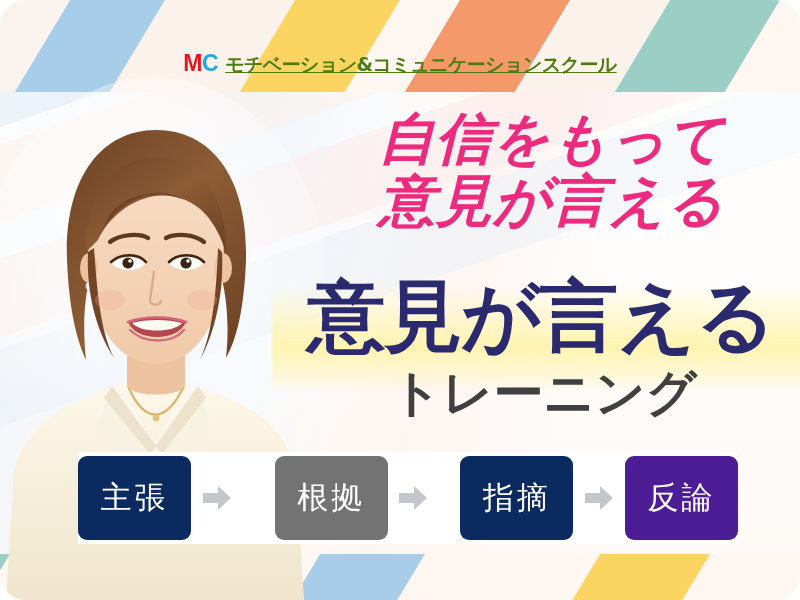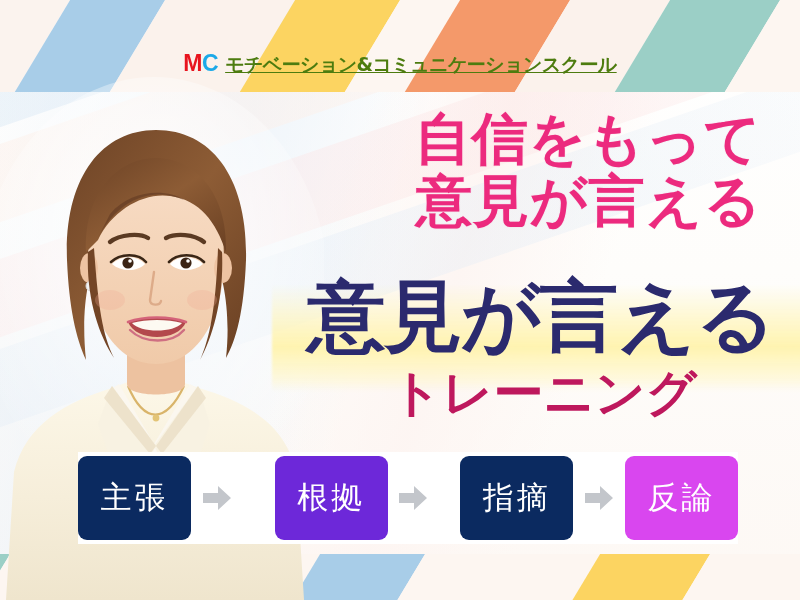--- a/index.html
+++ b/index.html
@@ -4,20 +4,21 @@
 <style>
   html,body{margin:0;padding:0;}
   body{
     width:800px;height:600px;overflow:hidden;
     font-family:"Liberation Sans","DejaVu Sans",sans-serif;
     background:#ffffff;
   }
   #banner{
     position:relative;width:800px;height:600px;overflow:hidden;
     background:#fdfaf7;
+    border-radius:26px;
   }
 
   
   .bg-base{
     position:absolute;inset:0;
     background:
       linear-gradient(108deg, rgba(255,255,255,0) 0%, rgba(255,255,255,0) 40%, rgba(253,245,242,.9) 55%, rgba(255,255,255,0) 70%),
       linear-gradient(108deg, rgba(244,248,252,0) 0%, rgba(236,243,250,.85) 28%, rgba(255,255,255,0) 48%),
       linear-gradient(180deg,#ffffff 0%,#fefdfb 45%,#fdf8f4 100%);
   }
@@ -55,22 +56,23 @@
   }
 
   
   .portrait{
     position:absolute;left:-6px;top:72px;width:330px;height:528px;
     z-index:8;pointer-events:none;
   }
 
   
   .headline{
-    position:absolute;right:38px;top:108px;z-index:12;text-align:right;
+    position:absolute;right:38px;top:108px;z-index:12;text-align:center;
     width:420px;
+    font-style:italic;
   }
   .headline .line{
     color:#ec2a7e;font-weight:bold;font-size:56px;line-height:1.11;
     letter-spacing:1px;
     font-family:"DejaVu Sans","Liberation Sans",sans-serif;
     text-shadow:0 0 1px rgba(236,42,126,.35);
   }
 
   
   .yellow-band{
@@ -87,21 +89,21 @@
   .bigword{
     position:absolute;right:24px;top:277px;width:470px;z-index:12;
     text-align:center;
     color:#2b2a6e;font-weight:bold;font-size:78px;line-height:1;
     letter-spacing:-1px;
     font-family:"DejaVu Sans","Liberation Sans",sans-serif;
   }
   .subword{
     position:absolute;right:56px;top:368px;width:400px;z-index:12;
     text-align:center;
-    color:#be185d;font-weight:bold;font-size:50px;line-height:1;
+    color:#404040;font-weight:bold;font-size:50px;line-height:1;
     letter-spacing:0px;
     font-family:"DejaVu Sans","Liberation Sans",sans-serif;
   }
 
   
   .flow-panel{
     position:absolute;left:78px;top:452px;width:660px;height:92px;
     background:#ffffff;z-index:15;
   }
   .flow-inner{
@@ -245,37 +247,37 @@
   <div class="flow-panel">
     <div class="flow-inner" id="flow-inner">
         <div class="flow-box" style="background: rgb(11, 42, 96); color: rgb(255, 255, 255);">
           <span data-bind="flow.steps.0.label">主張</span>
         </div>
         <div class="flow-arrow">
           <svg width="30" height="26" viewBox="0 0 30 26" xmlns="http://www.w3.org/2000/svg">
             <path d="M1 8 H16 V1 L29 13 L16 25 V18 H1 Z" fill="#c3c6cb"></path>
           </svg>
         </div>
-        <div class="flow-box" style="background: #6d28d9; color: rgb(255, 255, 255); margin-left: 32px;">
+        <div class="flow-box" style="background: #737373; color: rgb(255, 255, 255); margin-left: 32px;">
           <span data-bind="flow.steps.1.label">根拠</span>
         </div>
         <div class="flow-arrow">
           <svg width="30" height="26" viewBox="0 0 30 26" xmlns="http://www.w3.org/2000/svg">
             <path d="M1 8 H16 V1 L29 13 L16 25 V18 H1 Z" fill="#c3c6cb"></path>
           </svg>
         </div>
         <div class="flow-box" style="background: rgb(11, 42, 96); color: rgb(255, 255, 255); margin-left: 21px;">
           <span data-bind="flow.steps.2.label">指摘</span>
         </div>
         <div class="flow-arrow">
           <svg width="30" height="26" viewBox="0 0 30 26" xmlns="http://www.w3.org/2000/svg">
             <path d="M1 8 H16 V1 L29 13 L16 25 V18 H1 Z" fill="#c3c6cb"></path>
           </svg>
         </div>
-        <div class="flow-box" style="background: #d946ef; color: rgb(255, 255, 255);">
+        <div class="flow-box" style="background: #4c1d95; color: rgb(255, 255, 255);">
           <span data-bind="flow.steps.3.label">反論</span>
         </div>
       </div>
   </div>
 
   <div class="stripes bottom" id="bottom-stripes">
       <div class="stripe" style="left: -160px; width: 110px; background: rgb(155, 207, 198);"></div>
       <div class="stripe" style="left: -50px; width: 120px; background: rgb(253, 246, 241);"></div>
       <div class="stripe" style="left: 70px; width: 95px; background: rgb(247, 195, 214);"></div>
       <div class="stripe" style="left: 165px; width: 95px; background: rgb(253, 246, 241);"></div>

